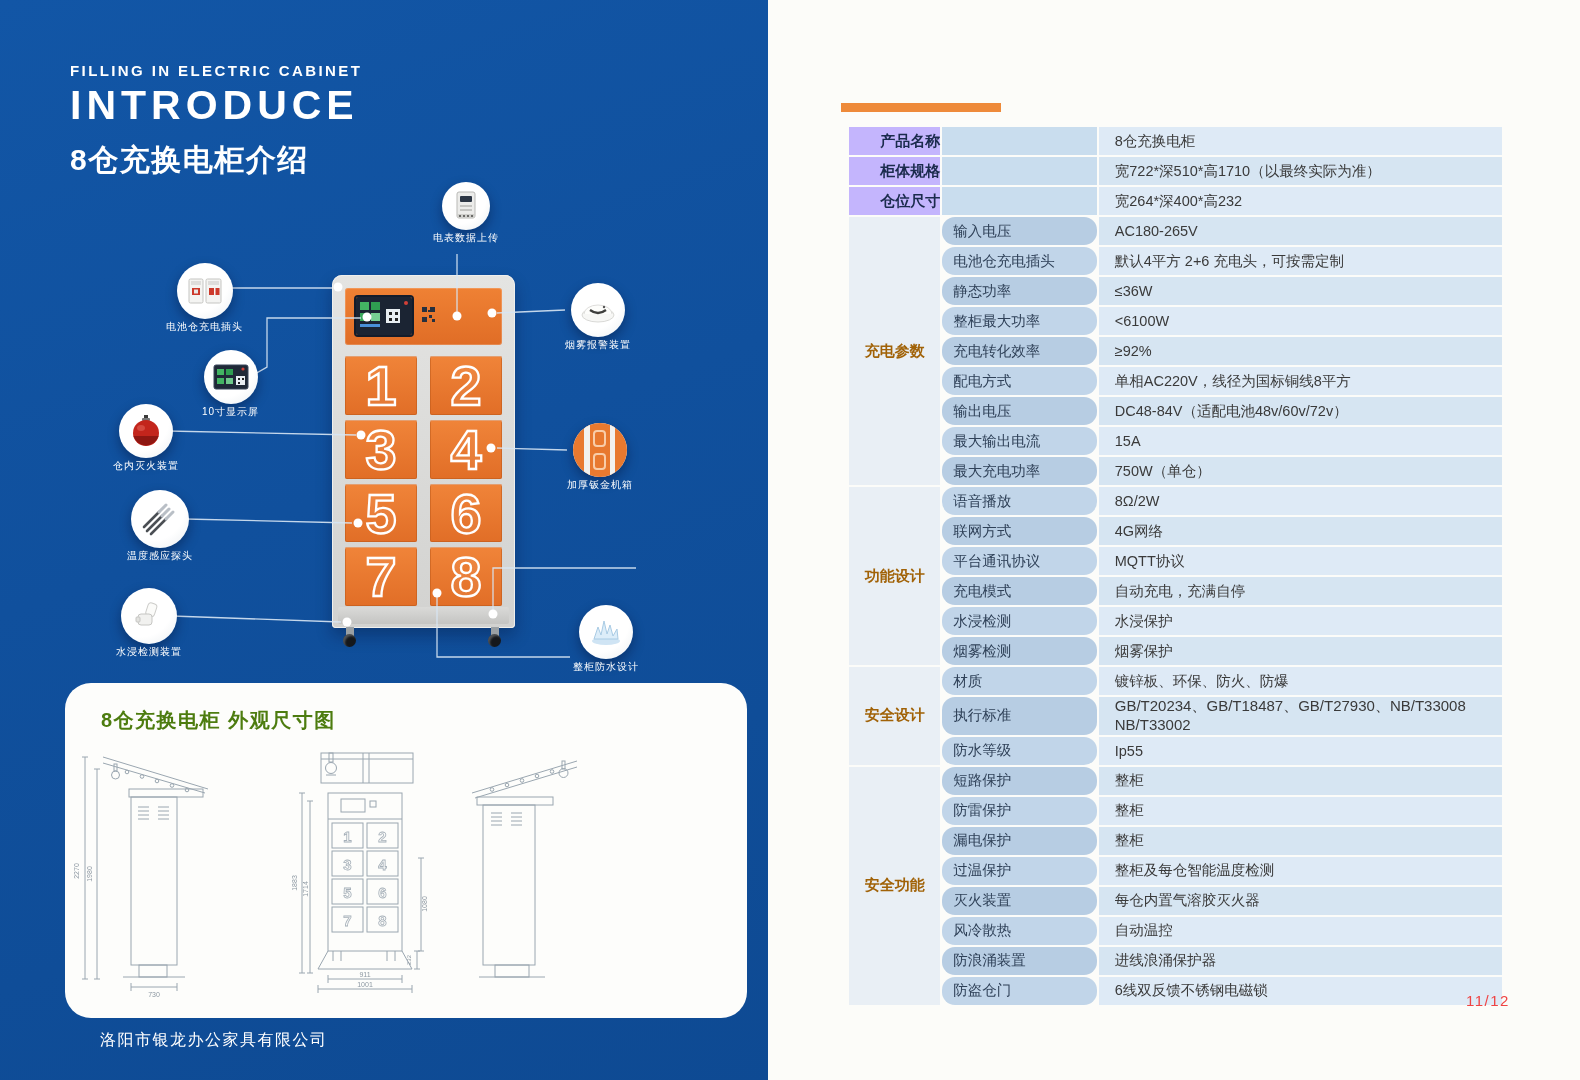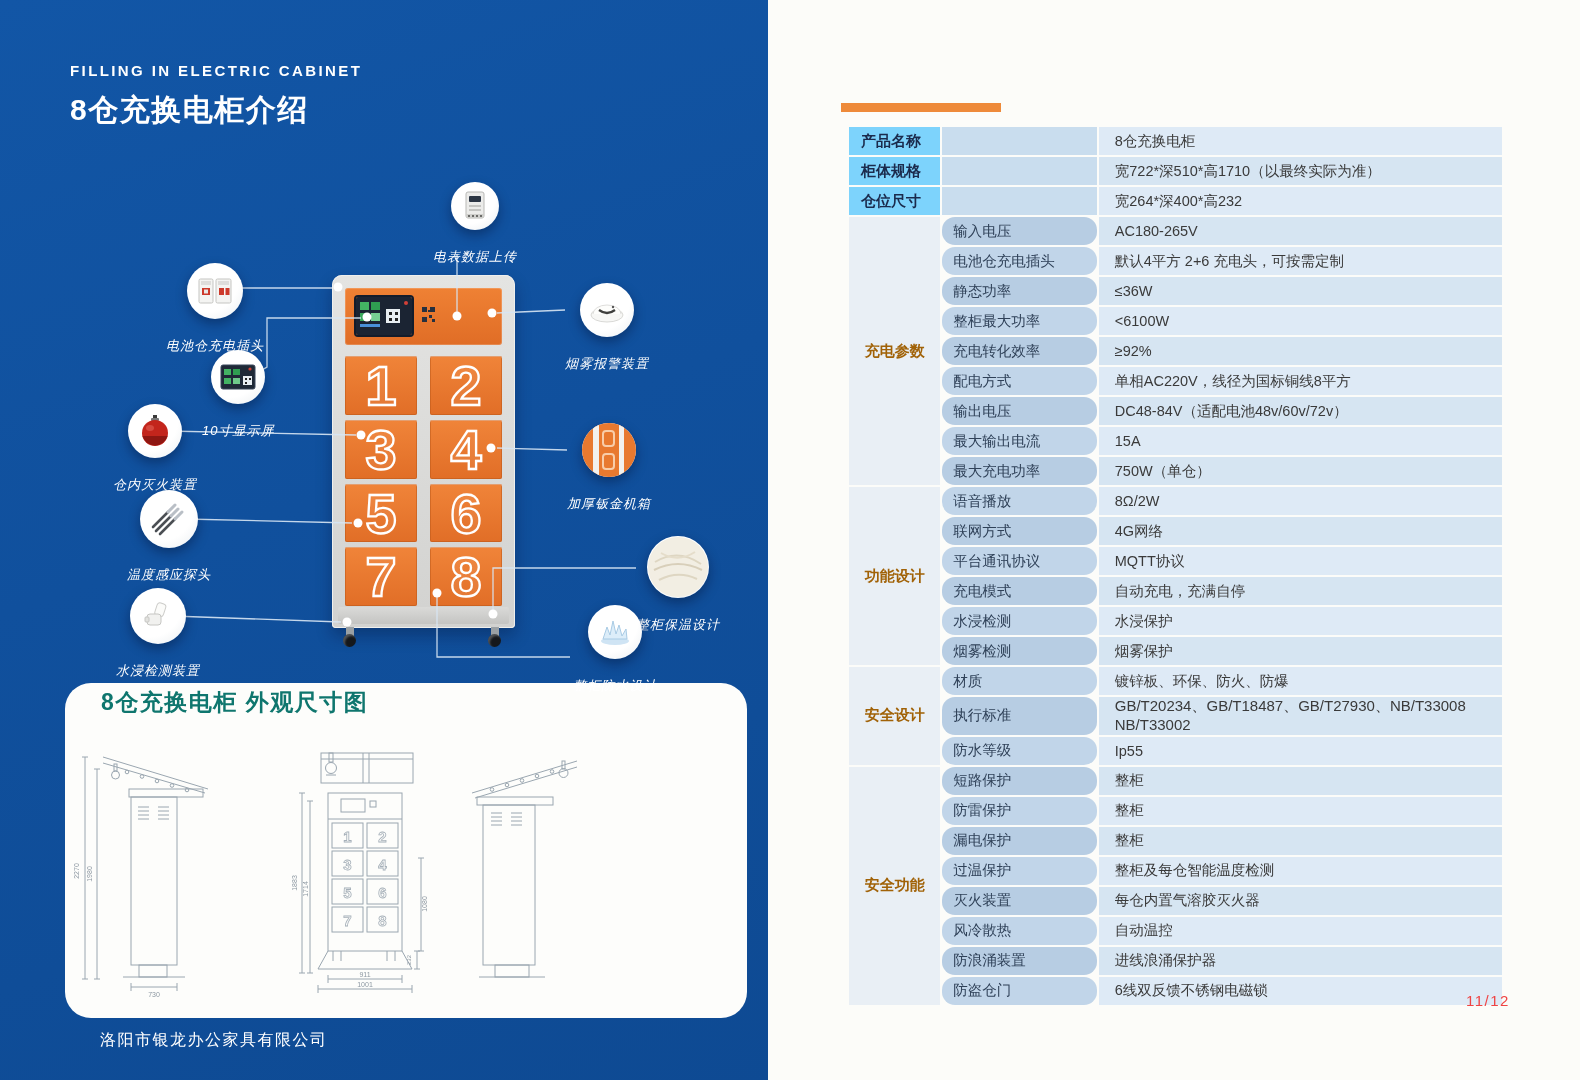--- a/index.html
+++ b/index.html
@@ -35,59 +35,60 @@
   .wheel{position:absolute;width:16px;height:22px;bottom:-21px;}
   .wheel .fork{position:absolute;left:4px;top:0;width:8px;height:10px;background:#9aa0a4;}
   .wheel .tire{position:absolute;left:1px;top:7px;width:13px;height:13px;border-radius:50%;
                background:#15181c;box-shadow:inset 2px 2px 2px rgba(255,255,255,.25);}
   .connectors{position:absolute;left:0;top:0;z-index:3;pointer-events:none;}
   
   .callout{position:absolute;z-index:4;display:flex;flex-direction:column;align-items:center;}
   .bubble{border-radius:50%;background:radial-gradient(circle at 35% 30%,#ffffff 60%,#e9edf0);
           box-shadow:0 5px 12px rgba(0,10,40,.38);
           display:flex;align-items:center;justify-content:center;overflow:hidden;}
-  .clabel{margin-top:18px;color:#fff;font-size:13px;letter-spacing:1px;white-space:nowrap;font-style:italic;}
+  .clabel{margin-top:1px;color:#fff;font-size:10px;letter-spacing:1px;white-space:nowrap;}
   
   .dim-panel{position:absolute;left:65px;top:683px;width:682px;height:335px;z-index:2;
              background:#fdfdfb;border-radius:26px;}
-  .dim-title{position:absolute;left:36px;top:4px;font-size:23px;font-weight:bold;
-             color:#0f766e;letter-spacing:1.5px;}
+  .dim-title{position:absolute;left:36px;top:24px;font-size:20px;font-weight:bold;
+             color:#4d7c0f;letter-spacing:1.5px;}
   .dim-svg{position:absolute;left:0;top:58px;}
   .company{position:absolute;left:100px;top:1030px;z-index:2;color:#fff;font-size:16px;
            letter-spacing:1.5px;}
   
   .right-panel{position:absolute;left:768px;top:0;width:812px;height:1080px;background:#fcfcf9;}
   .spec-title{position:absolute;left:77px;top:73px;font-size:25px;font-weight:bold;
               color:#173f90;letter-spacing:.5px;z-index:2;}
   .title-underline{position:absolute;left:73px;top:103px;width:160px;height:9px;
                    background:#ee8a3a;z-index:1;}
   table.spec{position:absolute;left:79px;top:125px;width:657px;table-layout:fixed;
              border-collapse:separate;border-spacing:2px;}
   table.spec td,table.spec th{height:28px;vertical-align:middle;padding:0;}
   .grp{background:#e9eff5;color:#a16207;font-weight:bold;font-size:15px;text-align:center;}
-  .toplabel{background:#7dd3fc;color:#1b2b4d;font-weight:bold;font-size:15px;
-            text-align:left;padding-left:12px !important;}
+  .toplabel{background:#c4b5fd;color:#1b2b4d;font-weight:bold;font-size:15px;
+            text-align:right;padding-left:12px !important;}
   .spacer{background:#c9ddee;}
   .pname{background:#b7cde3;color:#2f4158;font-size:14.5px;padding-left:11px !important;border-radius:13px;}
   .pval{background:#d6e5f2;color:#3a3a3a;font-size:14.5px;padding-left:16px !important;}
   tr:nth-child(odd) .pname{background:#c1d5e9;}
   tr:nth-child(odd) .pval{background:#deeaf6;}
   .pval.small{font-size:15px;line-height:1.25;white-space:pre-line;}
   .page-number{position:absolute;left:1458px;top:992px;font-size:15px;color:#ef4444;
                letter-spacing:1.5px;margin-left:8px;}
 </style>
 </head>
 <body>
 
 <div class="page">
 
   <div class="left-panel">
 
     <div class="headline">
       <div class="eyebrow">FILLING IN ELECTRIC CABINET</div>
+      <div class="title-en">INTRODUCE</div>
       <div class="title-zh">8仓充换电柜介绍</div>
     </div>
 
     <div class="cabinet">
       <div class="cab-top">
         <div class="cab-screen">
           <svg width="56" height="38" viewBox="0 0 56 38">
             <rect width="56" height="38" rx="2" fill="#1b2433"></rect>
             <rect x="4" y="5" width="9" height="8" fill="#43b463"></rect>
             <rect x="15" y="5" width="9" height="8" fill="#2f9e51"></rect>
@@ -304,32 +305,20 @@
           <rect width="54" height="54" fill="#e8792f"></rect>
           <rect x="11" y="0" width="6" height="54" fill="#f2f1ee"></rect>
           <rect x="37" y="0" width="5" height="54" fill="#f2f1ee"></rect>
           <rect x="21" y="8" width="11" height="15" rx="3" fill="none" stroke="#f8cda9" stroke-width="2"></rect>
           <rect x="21" y="31" width="11" height="15" rx="3" fill="none" stroke="#f8cda9" stroke-width="2"></rect>
         </svg>
       </div>
       <div class="clabel">加厚钣金机箱</div>
     </div>
 
-    <div class="callout" style="left:636px;top:536px;">
-      <div class="bubble" style="width:62px;height:62px;">
-        <svg width="62" height="62" viewBox="0 0 62 62">
-          <circle cx="31" cy="31" r="30" fill="#f2eee3"></circle>
-          <path d="M8 26q23-14 46 2" fill="none" stroke="#ded6c2" stroke-width="2"></path>
-          <path d="M7 34q24-12 48 0" fill="none" stroke="#d8cfba" stroke-width="2"></path>
-          <path d="M12 44q19-10 38-1" fill="none" stroke="#ded6c2" stroke-width="2"></path>
-          <path d="M14 17q17 10 34-1" fill="none" stroke="#e5ddca" stroke-width="2"></path>
-        </svg>
-      </div>
-      <div class="clabel">整柜保温设计</div>
-    </div>
 
     <div class="callout" style="left:573px;top:605px;">
       <div class="bubble" style="width:54px;height:54px;">
         <svg width="34" height="30" viewBox="0 0 34 30">
           <ellipse cx="17" cy="24" rx="14" ry="4" fill="#cfe4f4"></ellipse>
           <path d="M5 22 L9 10 L12 18 L15 4 L18 17 L21 8 L24 19 L28 12 L29 22 Z" fill="#dcedf9" stroke="#a9cbe4" stroke-width="1"></path>
         </svg>
       </div>
       <div class="clabel">整柜防水设计</div>
     </div>

